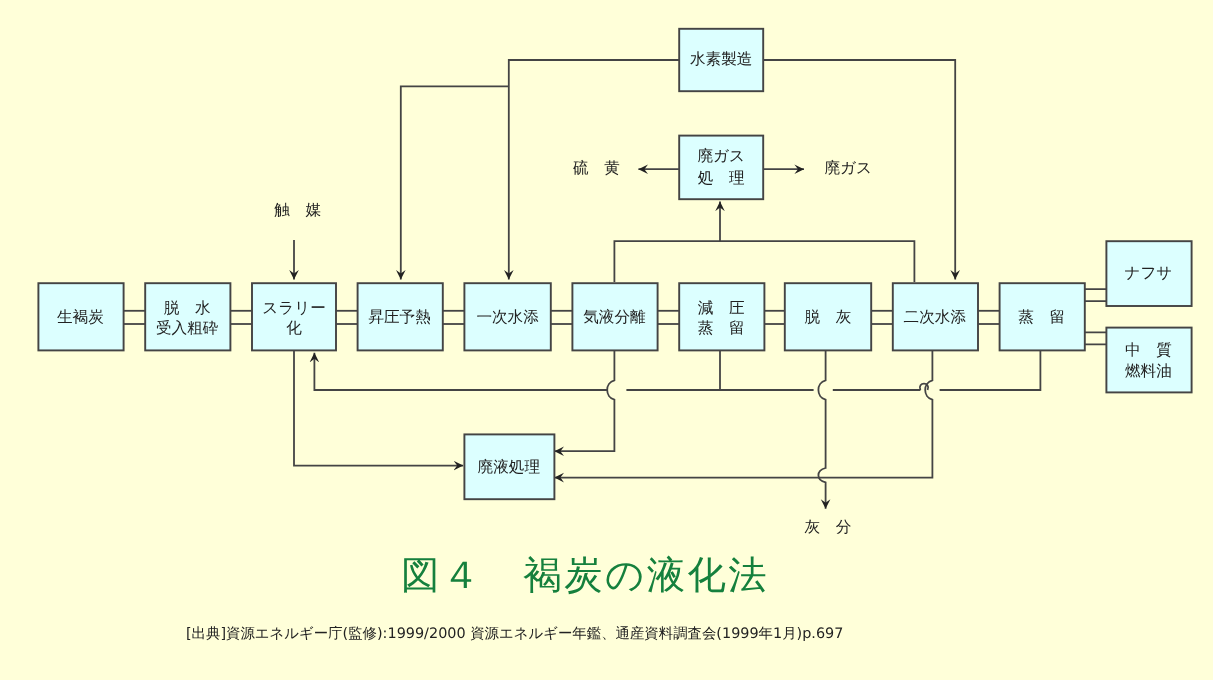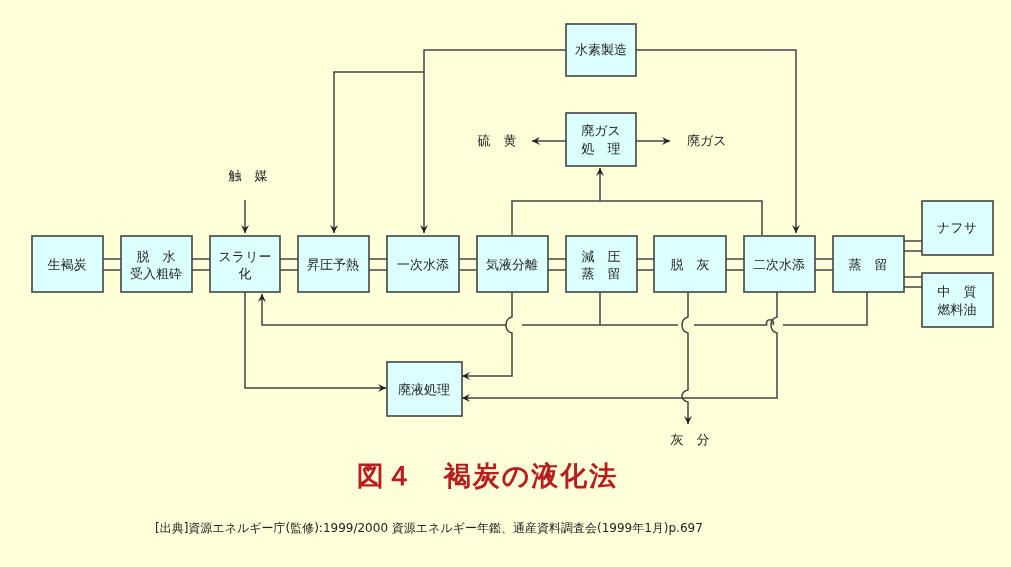--- a/index.html
+++ b/index.html
@@ -10,22 +10,22 @@
     position: relative; overflow: hidden;
   }
   #diagram { position: absolute; left: 0; top: 0; }
   .box { fill: #dcffff; stroke: #444444; stroke-width: 1.6; }
   .ln { stroke: #444444; stroke-width: 1.5; fill: none; }
   .lbl { font-size: 13px; fill: #222222; text-anchor: middle; dominant-baseline: middle; }
   .side { font-size: 13px; fill: #222222; dominant-baseline: middle; }
   .arrow { fill: #222222; }
   #title {
     position: absolute; left: 0; width: 975px; top: 458px;
-    text-align: center; color: #b91c1c;
-    font-size: 27px; font-weight: bold; letter-spacing: 2px;
+    text-align: center; color: #15803d;
+    font-size: 32px; font-weight: normal; letter-spacing: 2px;
   }
   #source {
     position: absolute; left: 155px; top: 520px;
     font-size: 12px; color: #222222; text-align: center;
   }
 </style>
 </head>
 <body>
 
 <svg id="diagram" width="1011" height="567" viewBox="0 0 1011 567">

